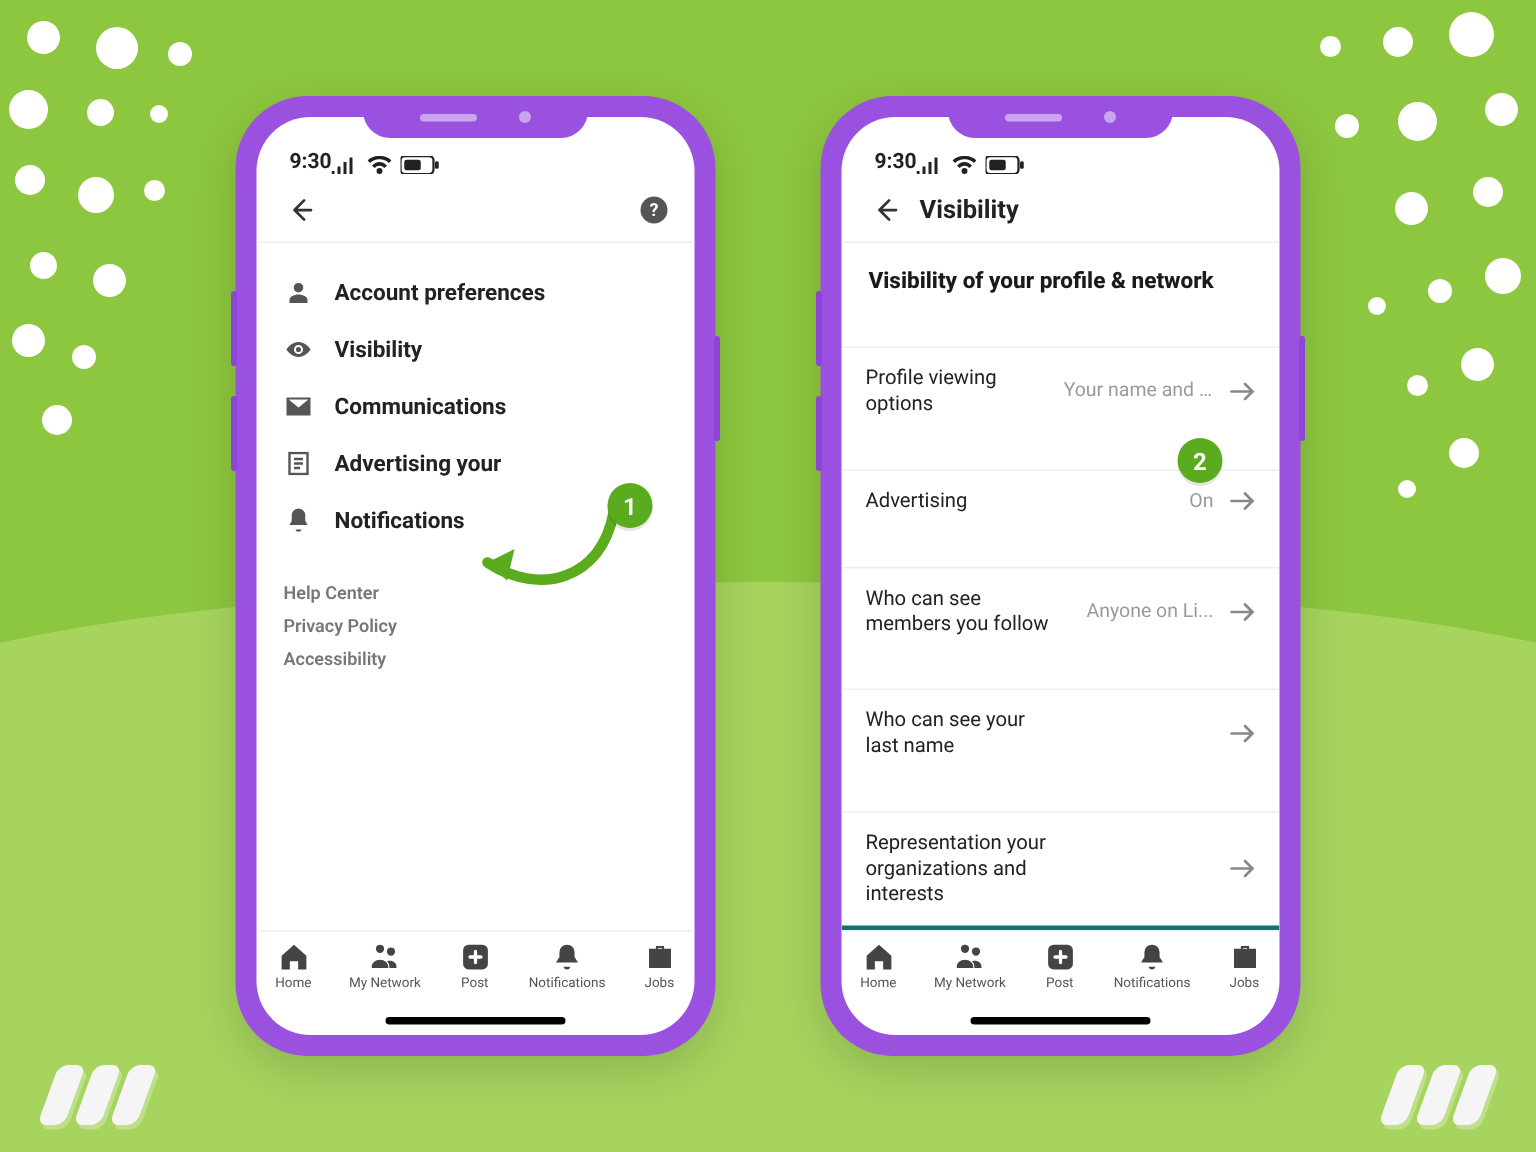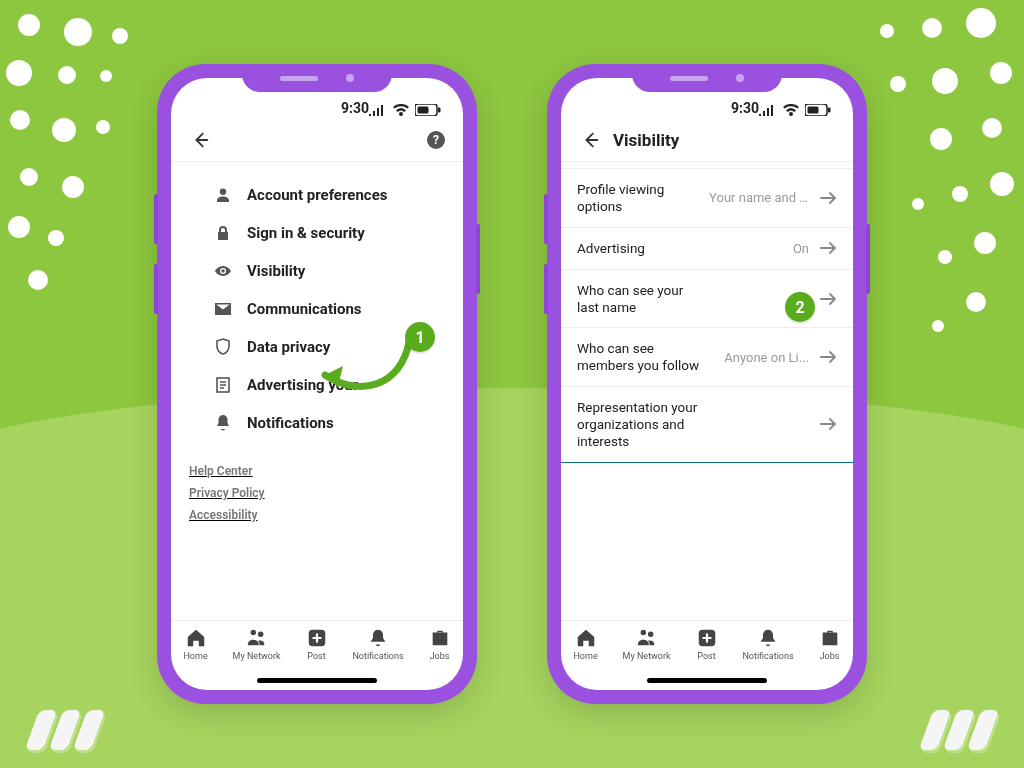--- a/index.html
+++ b/index.html
@@ -78,21 +78,21 @@
     border-radius: 0 0 18px 18px;
     z-index: 5;
     display: flex; align-items: center; justify-content: center; gap: 28px;
   }
   .notch .speaker { width: 38px; height: 5px; background: #c9a4ef; border-radius: 3px; }
   .notch .cam     { width: 8px; height: 8px; background: #c9a4ef; border-radius: 50%; }
 
   
   .statusbar {
     height: 40px;
-    display: flex; align-items: flex-end; justify-content: flex-end;
+    display: flex; align-items: flex-end; justify-content: flex-start;
     padding: 0 22px 2px 22px;
     font-weight: 700; font-size: 14px; color: #222;
   }
   .statusbar .icons { display: flex; align-items: center; gap: 6px; }
   .statusbar svg { display: block; }
 
   
   .appheader {
     height: 44px;
     display: flex; align-items: center; justify-content: space-between;
@@ -124,44 +124,44 @@
     content: ""; position: absolute; left: 4px; right: 4px; bottom: 3px; height: 10px;
     background: #555; border-radius: 6px 6px 3px 3px;
   }
 
   .menu { list-style: none; padding: 0 0 12px 0; }
   .menu li {
     display: flex; align-items: center; gap: 14px;
     padding: 10px 18px;
     font-size: 15px; font-weight: 700; color: #222;
     cursor: pointer;
-    margin-left: 24px;
   }
   .menu .mi { width: 20px; display: flex; justify-content: center; color: #555; }
 
-  .footerlinks { padding: 6px 18px 0 18px; text-decoration: underline; }
+  .footerlinks { padding: 6px 18px 0 18px; }
   .footerlinks a {
     display: block; color: #777; font-size: 12px; font-weight: 600;
     padding: 4px 0; text-decoration: none; cursor: pointer;
   }
 
   
   .subheader {
     font-size: 15px; font-weight: 800; color: #1a1a1a;
     padding: 10px 18px 12px 18px;
   }
   .vlist { list-style: none; }
   .vlist li {
     display: flex; align-items: center; gap: 10px;
     padding: 12px 16px;
     border-top: 1px solid #eee;
     font-size: 13.5px; color: #222;
     cursor: pointer;
-  }
-  .vlist li:last-child { border-bottom: 1px solid #0f766e; }
+    margin-top: 23px;
+  }
+  .vlist li:last-child { border-bottom: 5px solid #0f766e; }
   .vlist .lbl { flex: 1.1; line-height: 1.25; }
   .vlist .val { flex: .9; color: #9a9a9a; font-size: 13px; text-align: right; white-space: nowrap; overflow: hidden; text-overflow: ellipsis; }
   .vlist .go  { color: #777; }
   .highlight-ring {
     border: 2.5px solid #66bb2b; border-radius: 18px;
     padding: 2px 10px; margin-left: -10px;
   }
 
   
   .tabbar {
@@ -279,49 +279,33 @@
           <li>
             <span class="mi">
                 <svg width="16" height="16" viewBox="0 0 16 16">
                   <path fill="#555" d="M8 8a3.2 3.2 0 100-6.4A3.2 3.2 0 008 8zm0 1.4c-3 0-6 1.5-6 3.7V15h12v-1.9c0-2.2-3-3.7-6-3.7z"></path>
                 </svg>
               </span>
             <span>Account preferences</span>
           </li>
           <li>
             <span class="mi">
-                <svg width="16" height="16" viewBox="0 0 16 16">
-                  <path fill="#555" d="M4 7V5a4 4 0 118 0v2h1v8H3V7zm2 0h4V5a2 2 0 10-4 0z"></path>
-                </svg>
-              </span>
-            <span>Sign in &amp; security</span>
-          </li>
-          <li>
-            <span class="mi">
                 <svg width="18" height="16" viewBox="0 0 18 16">
                   <path fill="#555" d="M9 3C4.5 3 1.4 7 1 8c.4 1 3.5 5 8 5s7.6-4 8-5c-.4-1-3.5-5-8-5zm0 8a3 3 0 110-6 3 3 0 010 6zm0-4.7A1.7 1.7 0 109 9.7 1.7 1.7 0 009 6.3z"></path>
                 </svg>
               </span>
             <span>Visibility</span>
           </li>
           <li>
             <span class="mi">
                 <svg width="18" height="14" viewBox="0 0 18 14">
                   <path fill="#555" d="M1 1h16v12H1zM2.4 2.4L9 7.6l6.6-5.2H2.4z"></path>
                 </svg>
               </span>
             <span>Communications</span>
-          </li>
-          <li>
-            <span class="mi">
-                <svg width="16" height="18" viewBox="0 0 16 18">
-                  <path fill="none" stroke="#555" stroke-width="1.6" d="M8 1l6 2v5c0 4-2.6 7.4-6 8-3.4-.6-6-4-6-8V3z"></path>
-                </svg>
-              </span>
-            <span>Data privacy</span>
           </li>
           <li>
             <span class="mi">
                 <svg width="16" height="16" viewBox="0 0 16 16">
                   <rect x="2" y="1" width="12" height="14" fill="none" stroke="#555" stroke-width="1.6"></rect>
                   <path stroke="#555" stroke-width="1.6" d="M5 5h6M5 8h6M5 11h4"></path>
                 </svg>
               </span>
             <span>Advertising your</span>
           </li>
@@ -410,51 +394,52 @@
       </div>
 
       <div class="appheader">
         <svg class="back-arrow" viewBox="0 0 24 24">
             <path fill="none" stroke="#333" stroke-width="2" stroke-linecap="round" d="M15 5l-7 7 7 7M8 12h12"></path>
           </svg>
         <span class="title">Visibility</span>
       </div>
 
       <div class="body" style="padding-top:6px">
+        <div class="subheader">Visibility of your profile &amp; network</div>
 
         <ul class="vlist">
           <li>
             <span class="lbl">Profile viewing options</span>
             <span class="val">Your name and he...</span>
             <svg class="go" width="18" height="14" viewBox="0 0 18 14">
                 <path fill="none" stroke="#888" stroke-width="1.8" stroke-linecap="round" d="M2 7h13M11 2l5 5-5 5"></path>
               </svg>
           </li>
           <li>
             <span class="lbl">Advertising</span>
             <span class="val">On</span>
             <svg class="go" width="18" height="14" viewBox="0 0 18 14">
                 <path fill="none" stroke="#888" stroke-width="1.8" stroke-linecap="round" d="M2 7h13M11 2l5 5-5 5"></path>
               </svg>
           </li>
           <li>
+            <span class="lbl">Who can see members you follow</span>
+            <span class="val">Anyone on Li...</span>
+            <svg class="go" width="18" height="14" viewBox="0 0 18 14">
+                <path fill="none" stroke="#888" stroke-width="1.8" stroke-linecap="round" d="M2 7h13M11 2l5 5-5 5"></path>
+              </svg>
+          </li>
+          <li>
             <span class="lbl">Who can see your last name</span>
             <span class="val"></span>
             <svg class="go" width="18" height="14" viewBox="0 0 18 14">
                 <path fill="none" stroke="#888" stroke-width="1.8" stroke-linecap="round" d="M2 7h13M11 2l5 5-5 5"></path>
               </svg>
           </li>
           <li>
-            <span class="lbl">Who can see members you follow</span>
-            <span class="val">Anyone on Li...</span>
-            <svg class="go" width="18" height="14" viewBox="0 0 18 14">
-                <path fill="none" stroke="#888" stroke-width="1.8" stroke-linecap="round" d="M2 7h13M11 2l5 5-5 5"></path>
-              </svg>
-          </li>
-          <li>
             <span class="lbl">Representation your organizations and interests</span>
             <span class="val"></span>
             <svg class="go" width="18" height="14" viewBox="0 0 18 14">
                 <path fill="none" stroke="#888" stroke-width="1.8" stroke-linecap="round" d="M2 7h13M11 2l5 5-5 5"></path>
               </svg>
           </li>
         </ul>
       </div>
 
       <div class="tabbar">

